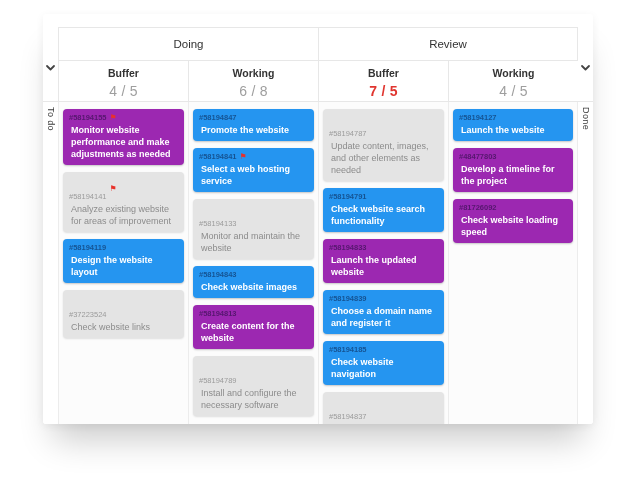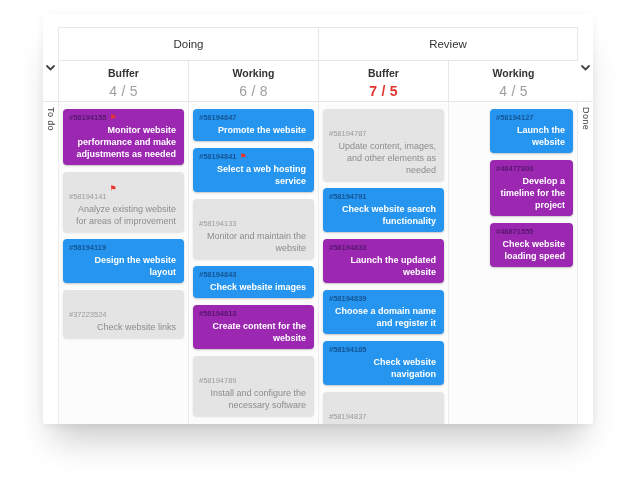--- a/index.html
+++ b/index.html
@@ -71,21 +71,21 @@
   }
   .card.blue{background:#2595f0;}
   .card.purple{background:#9c28b1;}
   .card.gray{background:#e4e4e4;box-shadow:0 1px 2px rgba(0,0,0,.12);}
   .cid-row{display:flex;align-items:center;}
   .cid{font-size:7.5px;line-height:9px;font-weight:bold;color:rgba(0,0,30,.45);}
   .card.gray .cid{color:#9b9b9b;font-weight:normal;margin-top:16px;}
   .flag{font-size:8px;line-height:8px;margin-left:3px;color:#e8312a;}
   .ctitle{
     font-size:9px;line-height:12px;font-weight:bold;color:#fff;
-    text-align:right;margin-top:2px;padding:0 2px;
+    text-align:left;margin-top:2px;padding:0 2px;
   }
   .card.gray .ctitle{color:#8c8c8c;font-weight:normal;}
   .chev-svg{display:block;}
 </style>
 </head>
 <body>
 
 <div class="board">
   <div class="grid">
 
@@ -226,36 +226,36 @@
           </div>
           <div class="ctitle">Check website navigation</div>
         </div>
         <div class="card gray">
           <div class="cid-row">
             <span class="cid">#58194837</span>
           </div>
           <div class="ctitle">Monitor and maintain the website</div>
         </div>
       </div>
-    <div class="cell body-col col-cards last" style="grid-column:5;padding-left:37px;">
+    <div class="cell body-col col-cards last" style="grid-column:5;">
         <div class="card blue">
           <div class="cid-row">
             <span class="cid">#58194127</span>
           </div>
           <div class="ctitle">Launch the website</div>
         </div>
         <div class="card purple">
           <div class="cid-row">
             <span class="cid">#48477803</span>
           </div>
           <div class="ctitle">Develop a timeline for the project</div>
         </div>
         <div class="card purple">
           <div class="cid-row">
-            <span class="cid">#46871555</span>
+            <span class="cid">#81726092</span>
           </div>
           <div class="ctitle">Check website loading speed</div>
         </div>
       </div>
     <div class="cell rail-lane r">
       <span class="vlabel">Done</span>
     </div>
   </div>
 </div>
 

